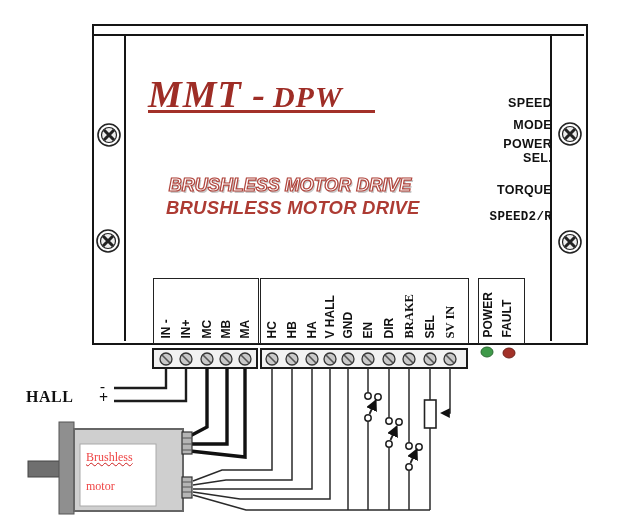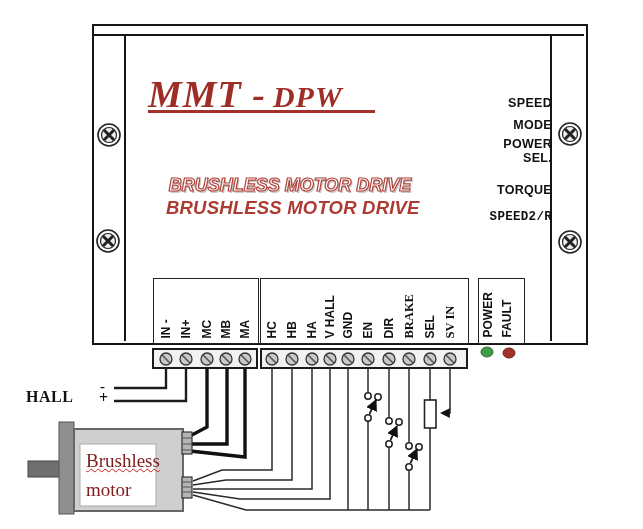--- a/index.html
+++ b/index.html
@@ -45,21 +45,21 @@
   #strip-1{left:152px;top:348px;width:102px;height:17px;}
   #strip-2{left:260px;top:348px;width:204px;height:17px;}
 
   
   .supply-text{font-family:"Liberation Serif",serif;font-weight:bold;font-size:16px;
                letter-spacing:0.5px;white-space:nowrap;}
   #supply-minus{left:100px;top:378px;font-size:15px;}
   #supply-plus{left:99px;top:389px;font-size:16px;}
 
   
-  .motor-text{font-family:"Liberation Serif",serif;font-size:19px;color:#7f1d1d;white-space:nowrap;}
+  .motor-text{font-family:"Liberation Serif",serif;font-size:12px;color:#ef4444;white-space:nowrap;}
   #motor-line1{left:86px;top:450px;text-decoration:underline;
                text-decoration-style:wavy;text-decoration-color:#cc1f1f;text-decoration-thickness:1px;}
   #motor-line2{left:86px;top:479px;}
 
   svg{position:absolute;left:0;top:0;}
   .layer2{z-index:2;} .layer3{z-index:3;}
 </style>
 </head>
 <body>
 

